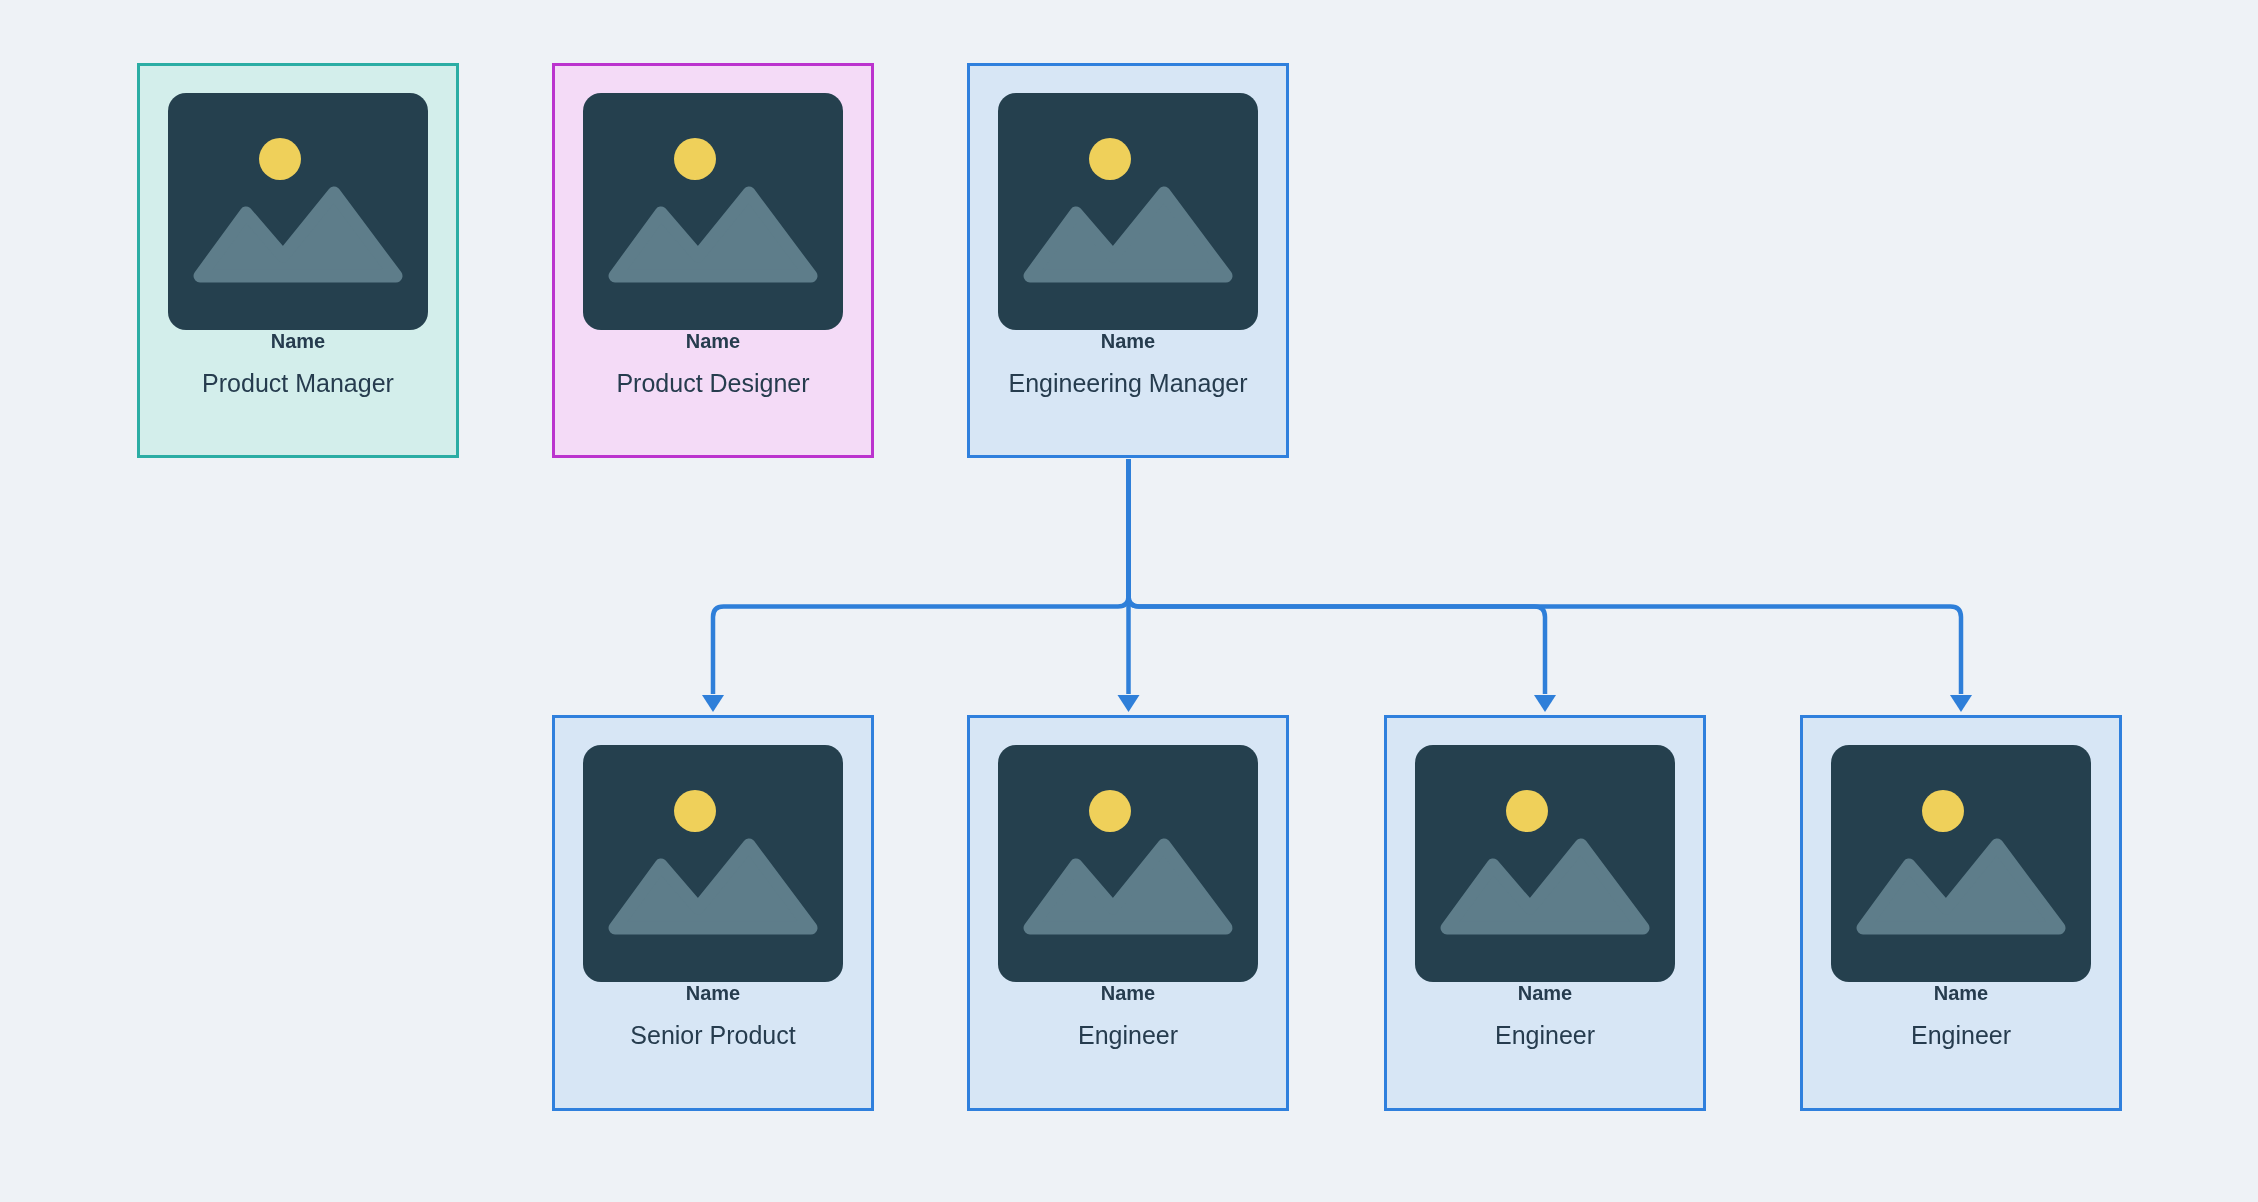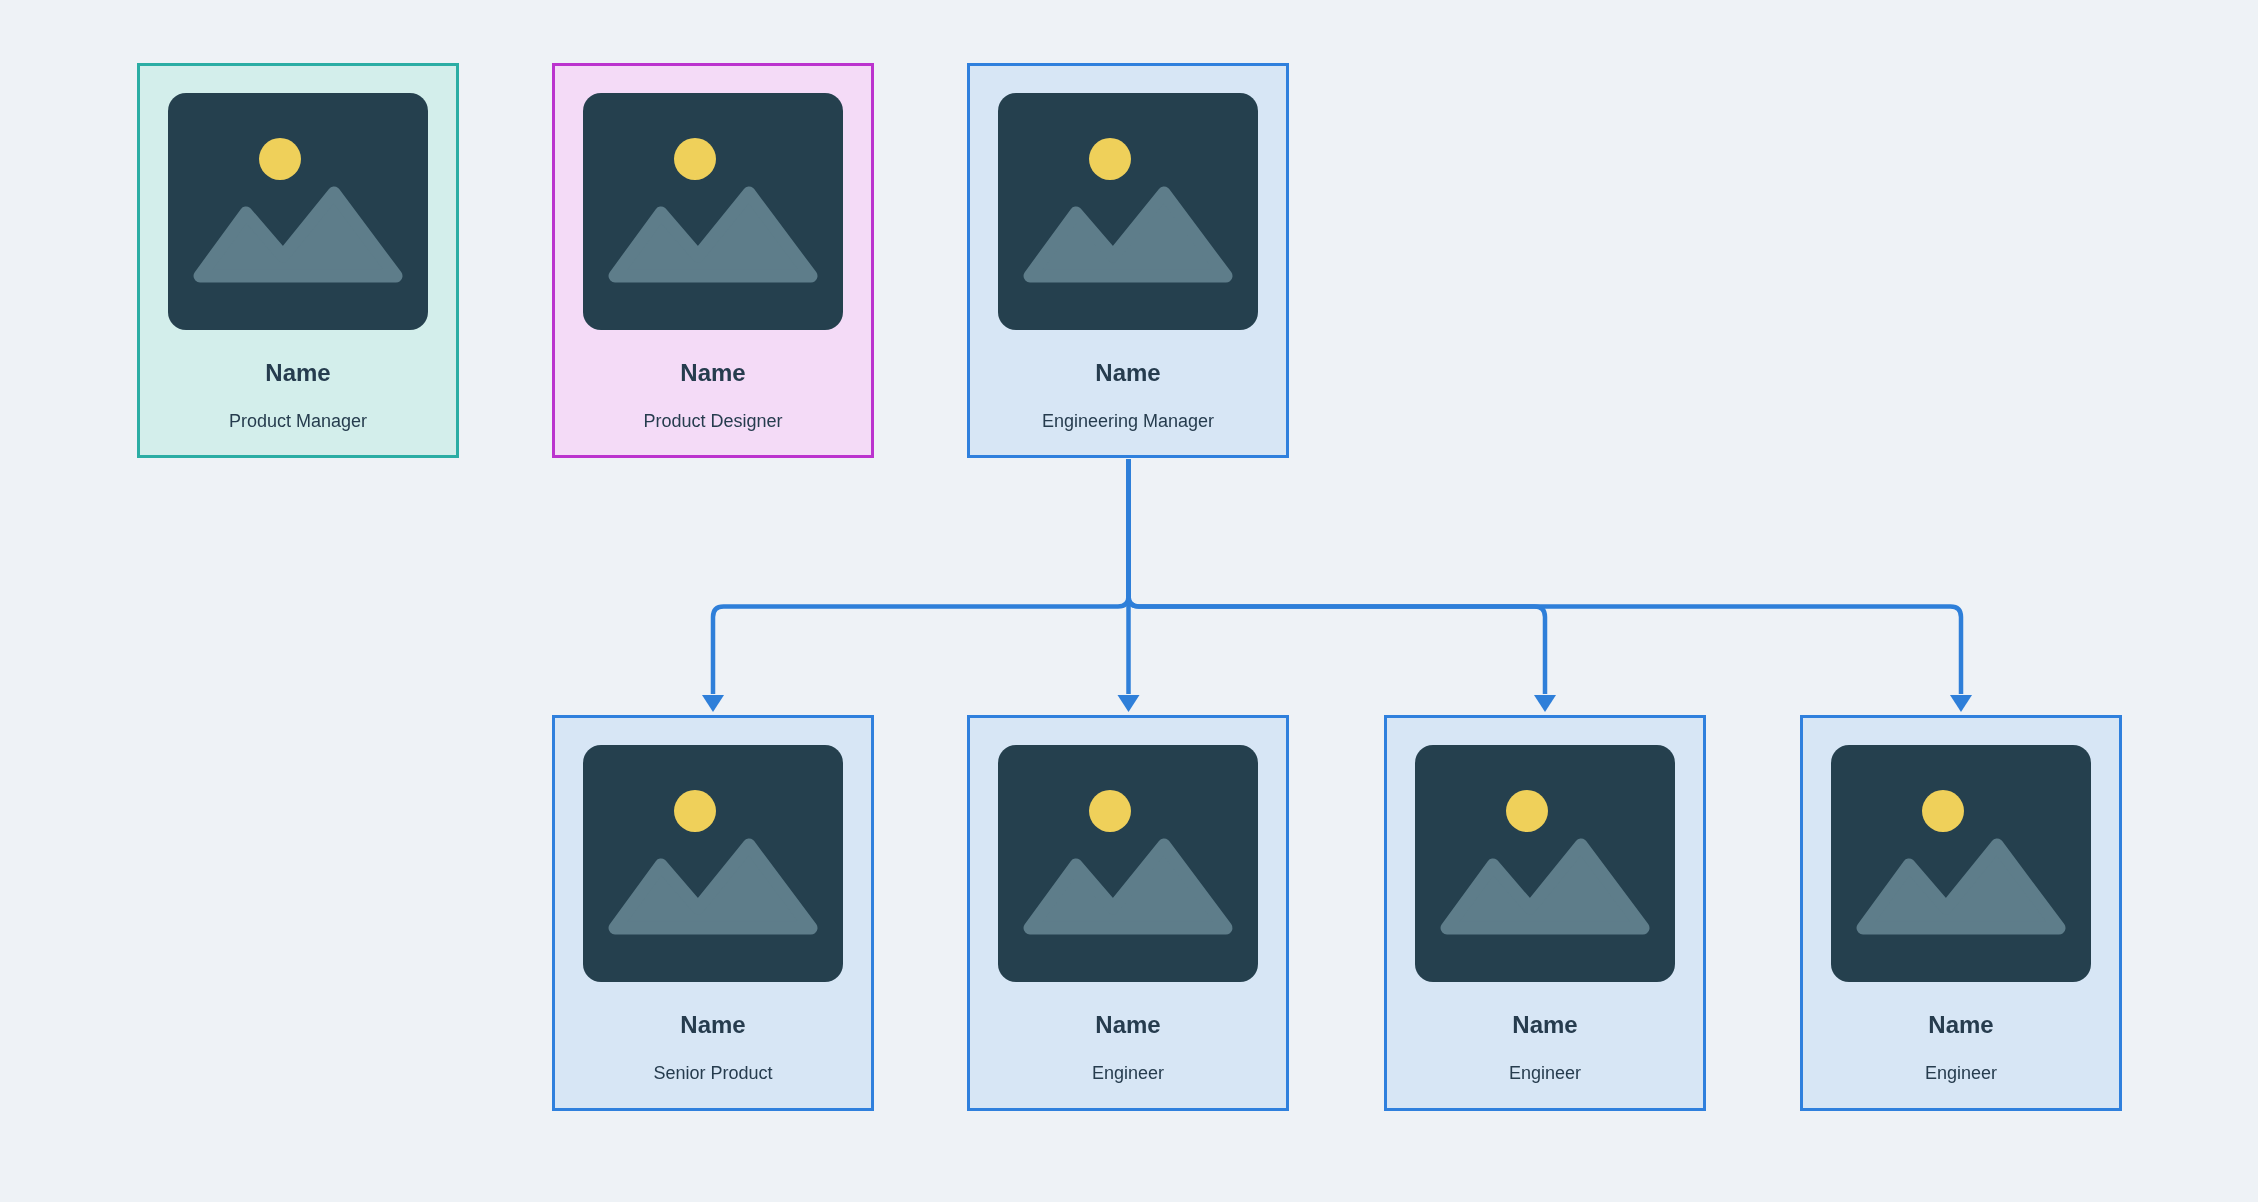--- a/index.html
+++ b/index.html
@@ -28,28 +28,27 @@
   .pos-e{left:967px;top:715px;height:396px;}
   .pos-f{left:1384px;top:715px;height:396px;}
   .pos-g{left:1800px;top:715px;height:396px;}
   .photo{
     width:260px;height:237px;
     margin-top:27px;
     flex:0 0 auto;
   }
   .photo svg{display:block;width:100%;height:100%;}
   .card-name{
-    margin-top:30px;
-    font-size:24px;font-weight:700;
+    font-size:20px;font-weight:700;
     color:#263C4E;line-height:1.1;
     text-align:center;
   }
   .card-role{
-    margin-top:26px;
-    font-size:18px;font-weight:400;
+    margin-top:18px;
+    font-size:25px;font-weight:400;
     color:#263C4E;line-height:1.1;
     text-align:center;
   }
   
   #connector-layer{position:absolute;left:0;top:0;width:2258px;height:1202px;pointer-events:none;}
   #connector-layer path{fill:none;stroke-width:4.5;}
 </style>
 </head>
 <body>
 

